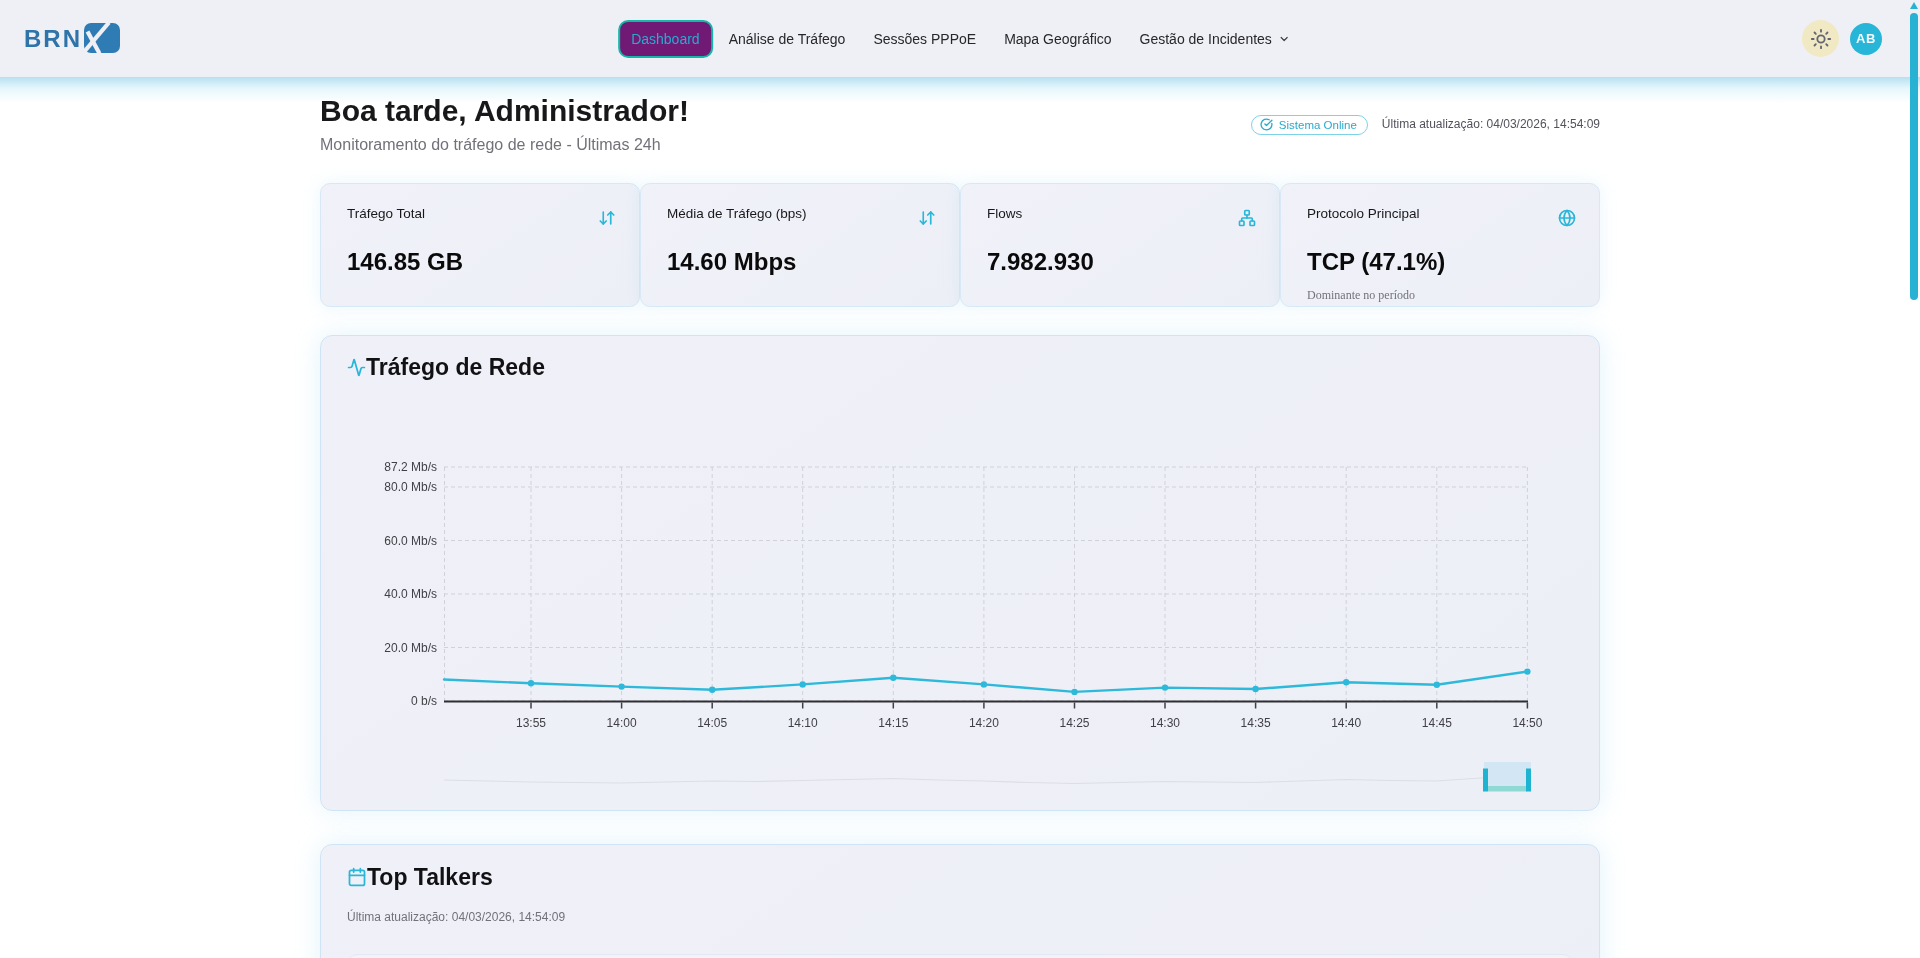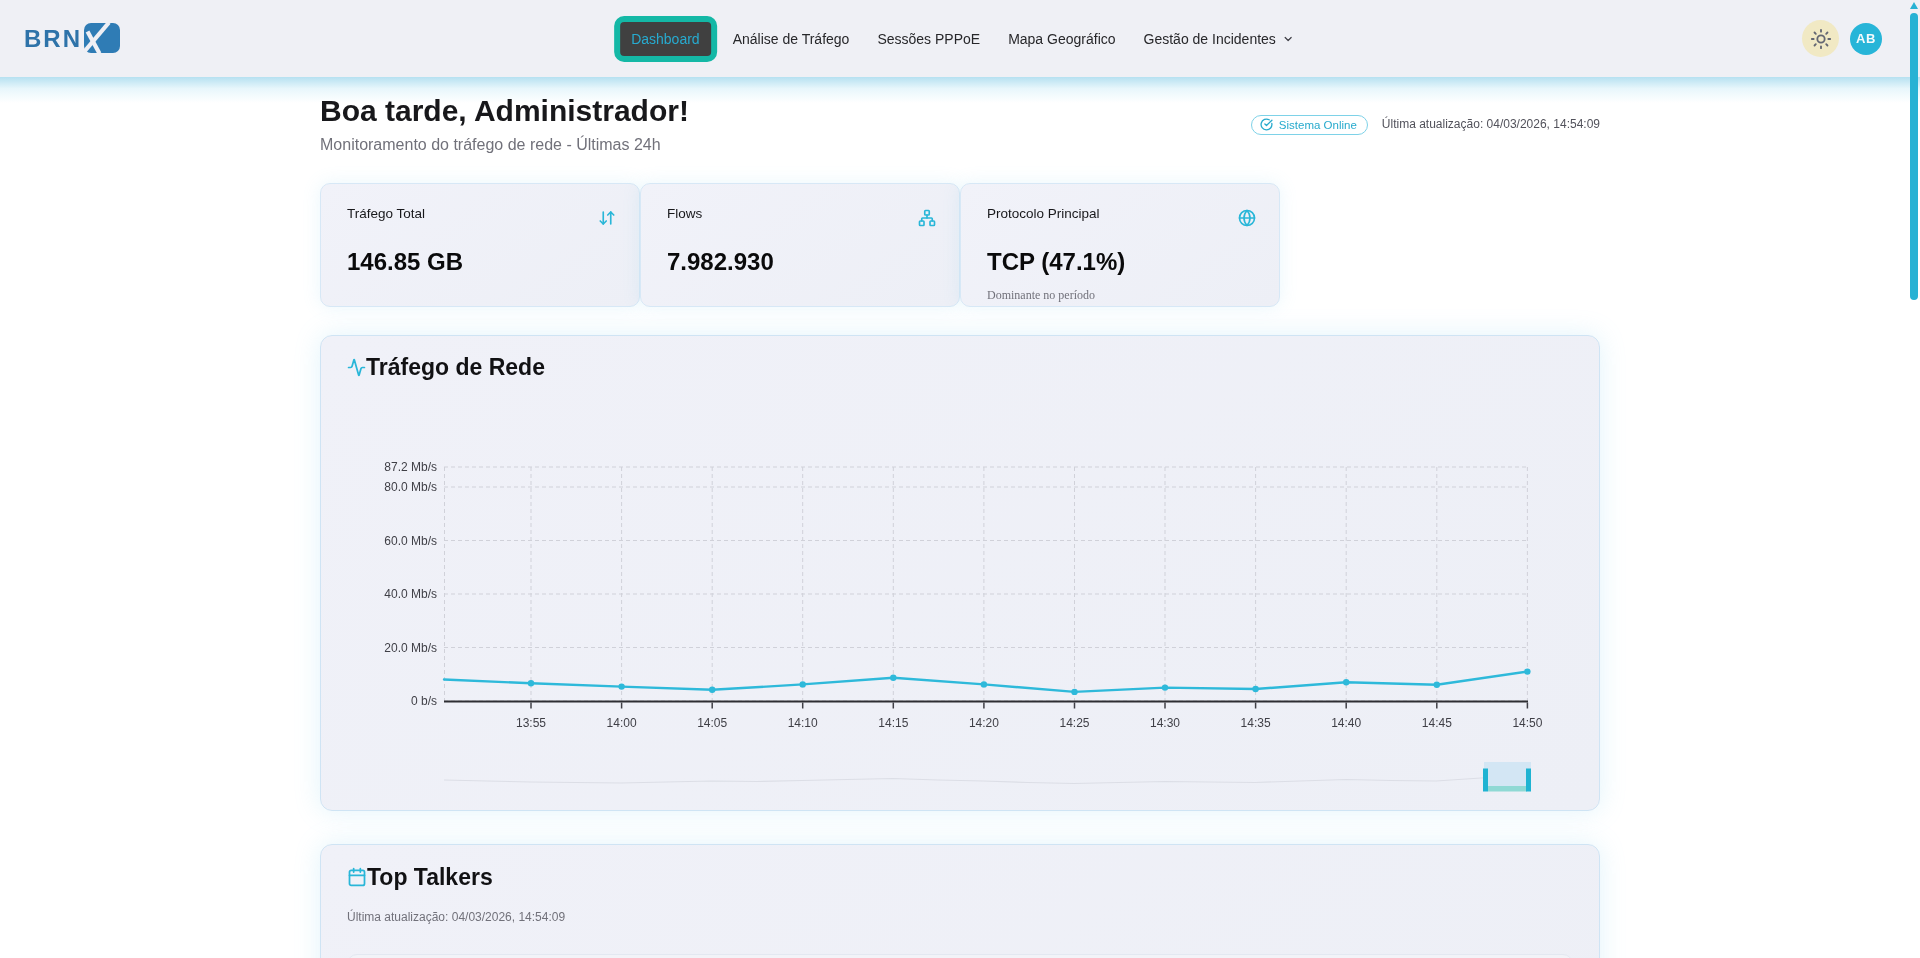--- a/index.html
+++ b/index.html
@@ -6,21 +6,21 @@
   * { margin:0; padding:0; box-sizing:border-box; }
   html,body { width:1920px; height:958px; overflow:hidden; background:#ffffff; font-family:"Liberation Sans",sans-serif; }
   
   .header { position:relative; height:77px; background:#eff0f5; display:flex; align-items:center; padding:0 38px 0 24px; }
   .hglow { position:absolute; left:0; right:0; top:77px; height:26px; background:linear-gradient(180deg, rgba(178,223,240,0.95) 0%, rgba(213,240,249,0.55) 45%, rgba(255,255,255,0) 100%); pointer-events:none; }
   .logo { display:flex; align-items:flex-start; }
   .logo-txt { font-size:24px; font-weight:bold; color:#2e73a9; letter-spacing:2px; }
   .logo-sq { margin-left:2px; width:36px; height:30px; margin-top:-2px; }
   .nav { position:absolute; left:50%; top:50%; transform:translate(-50%,-50%); display:flex; align-items:center; gap:4px; font-size:14px; color:#27272a; }
   .nav > span { padding:9px 12px; }
-  .nav .pill { background:#404040; color:#27abd0; padding:9px 11px; border-radius:10px; border:6px solid #14b8a6; }
+  .nav .pill { background:#701a75; color:#27abd0; padding:9px 11px; border-radius:10px; border:2px solid #14b8a6; }
   .nav .chev { margin-left:6px; display:inline-block; }
   .hright { margin-left:auto; display:flex; align-items:center; gap:11px; }
   .sunbtn { width:37px; height:37px; border-radius:50%; background:#f1e9c4; display:flex; align-items:center; justify-content:center; }
   .avatar { width:32px; height:32px; border-radius:50%; background:#27b5d8; color:#f4fafc; font-size:13px; font-weight:bold; display:flex; align-items:center; justify-content:center; letter-spacing:0.5px; }
   
   .container { width:1280px; margin:0 auto; position:relative; z-index:1; }
   .hero { margin-top:16px; display:flex; align-items:center; justify-content:space-between; }
   .hero h1 { font-size:30px; font-weight:bold; color:#18181b; letter-spacing:0px; line-height:36px; }
   .hero .sub { margin-top:7px; font-size:16px; color:#71717a; }
   .hero-r { display:flex; align-items:center; gap:14px; }
@@ -98,20 +98,30 @@
         Sistema Online
       </span>
       <span class="upd">Última atualização: 04/03/2026, 14:54:09</span>
     </div>
   </div>
 
   <div class="cards">
     <div class="card">
       <div class="lbl">Tráfego Total</div>
       <div class="val">146.85 GB</div>
+      <svg class="cicon" width="18" height="18" viewBox="0 0 24 24" fill="none" stroke="#29b6d8" stroke-width="2.2" stroke-linecap="round" stroke-linejoin="round">
+        <path d="m3 16 4 4 4-4"></path>
+          <path d="M7 20V4"></path>
+          <path d="m21 8-4-4-4 4"></path>
+          <path d="M17 4v16"></path>
+      </svg>
+    </div>
+    <div class="card">
+      <div class="lbl">Média de Tráfego (bps)</div>
+      <div class="val">14.60 Mbps</div>
       <svg class="cicon" width="18" height="18" viewBox="0 0 24 24" fill="none" stroke="#29b6d8" stroke-width="2.2" stroke-linecap="round" stroke-linejoin="round">
         <path d="m3 16 4 4 4-4"></path>
           <path d="M7 20V4"></path>
           <path d="m21 8-4-4-4 4"></path>
           <path d="M17 4v16"></path>
       </svg>
     </div>
     <div class="card">
       <div class="lbl">Flows</div>
       <div class="val">7.982.930</div>

